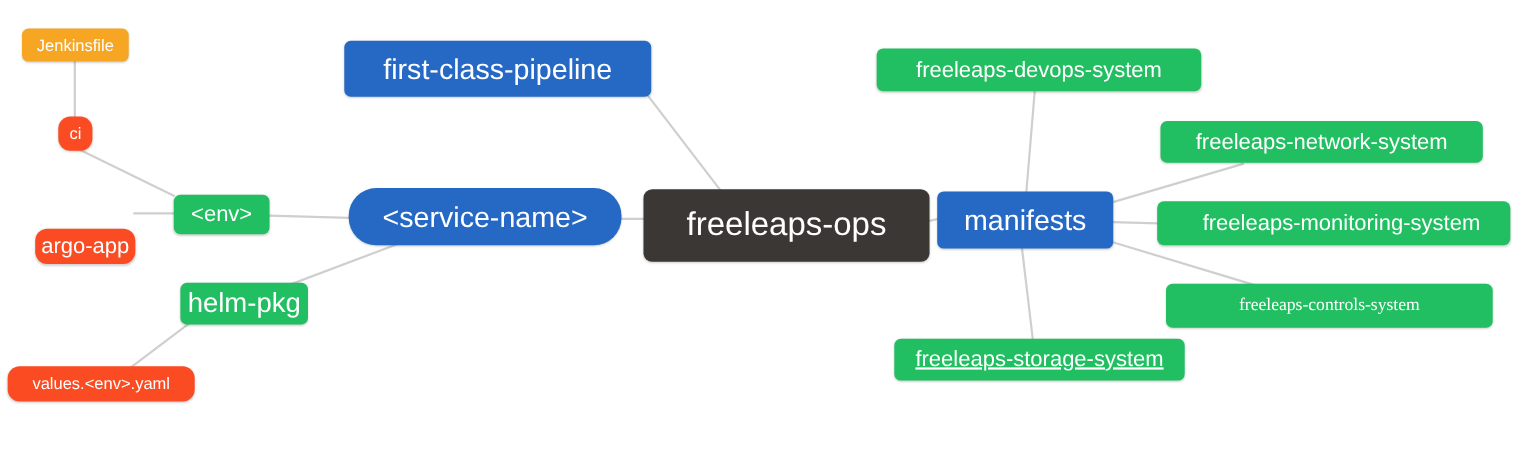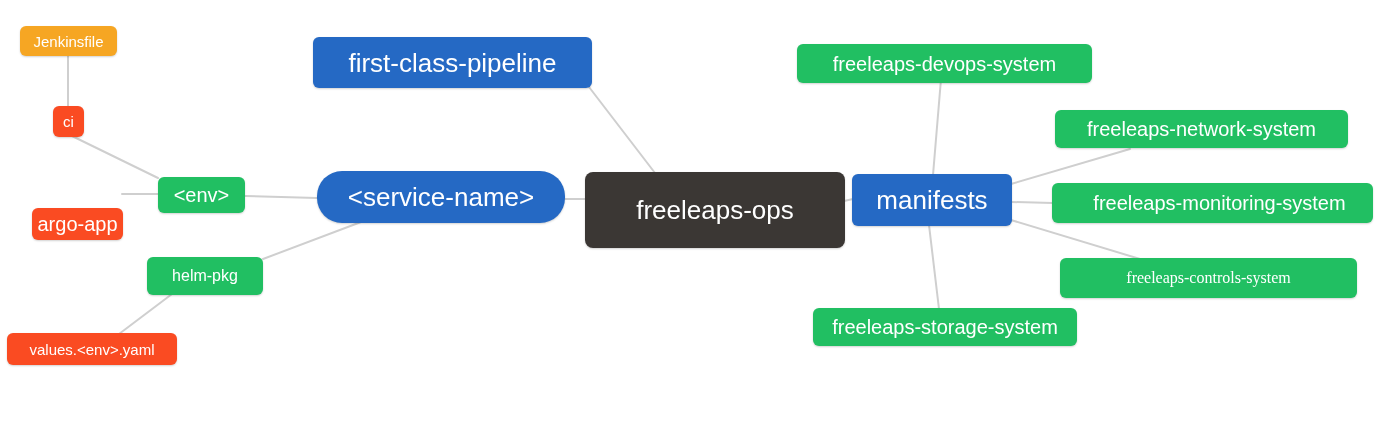--- a/index.html
+++ b/index.html
@@ -24,21 +24,21 @@
     box-sizing:border-box;
     padding:0 10px;
     box-shadow:0 1px 2px rgba(0,0,0,.18);
     cursor:pointer;
     user-select:none;
     line-height:1;
   }
   .node[data-color="dark"]{background:var(--dark);border-radius:8px;}
   .node[data-color="blue"]{background:var(--blue);}
   .node[data-color="green"]{background:var(--green);}
-  .node[data-color="red"]{background:var(--red);}
+  .node[data-color="red"]{background:var(--red);border-radius:11px;}
   .node[data-color="orange"]{background:var(--orange);}
 </style>
 </head>
 <body>
 
 <div class="canvas">
 
   <svg class="edges" viewBox="0 0 1390 421">
     <line class="edge" x1="68" y1="56" x2="68" y2="107"></line>
     <line class="edge" x1="72" y1="136" x2="158" y2="178"></line>
@@ -59,33 +59,33 @@
   <div class="node" style="left:20px;  top:26px;  width:97px;  height:30px; font-size:15px;" data-color="orange">Jenkinsfile</div>
 
   <div class="node" style="left:53px;  top:106px; width:31px;  height:31px; font-size:15px;" data-color="red">ci</div>
 
   <div class="node" style="left:32px;  top:177px; width:91px;  height:32px; font-size:20px;margin-top:31px;" data-color="red">argo-app</div>
 
   <div class="node" style="left:158px; top:177px; width:87px;  height:36px; font-size:20px;" data-color="green">&lt;env&gt;</div>
 
   <div class="node" style="left:317px; top:171px; width:248px; height:52px; font-size:26px;border-radius:25px;" data-color="blue">&lt;service-name&gt;</div>
 
-  <div class="node" style="left:147px; top:257px; width:116px; height:38px; font-size:16px;" data-color="green">helm-pkg</div>
+  <div class="node" style="left:164px; top:257px; width:116px; height:38px; font-size:25px;" data-color="green">helm-pkg</div>
 
   <div class="node" style="left:313px; top:37px;  width:279px; height:51px; font-size:26px;" data-color="blue">first-class-pipeline</div>
 
   <div class="node" style="left:7px;   top:333px; width:170px; height:32px; font-size:15px;" data-color="red">values.&lt;env&gt;.yaml</div>
 
-  <div class="node" style="left:585px; top:172px; width:260px; height:76px; font-size:26px;" data-color="dark">freeleaps-ops</div>
+  <div class="node" style="left:585px; top:172px; width:260px; height:66px; font-size:30px;" data-color="dark">freeleaps-ops</div>
 
   <div class="node" style="left:852px; top:174px; width:160px; height:52px; font-size:26px;" data-color="blue">manifests</div>
 
   <div class="node" style="left:797px; top:44px;  width:295px; height:39px; font-size:20px;" data-color="green">freeleaps-devops-system</div>
 
   <div class="node" style="left:1055px;top:110px; width:293px; height:38px; font-size:20px;" data-color="green">freeleaps-network-system</div>
 
   <div class="node" style="left:1052px;top:183px; width:321px; height:40px; font-size:20px;padding-left:24px;" data-color="green">freeleaps-monitoring-system</div>
 
   <div class="node" style="left:1060px;top:258px; width:297px; height:40px; font-size:16px;font-family:Liberation Serif, serif;" data-color="green">freeleaps-controls-system</div>
 
-  <div class="node" style="left:813px; top:308px; width:264px; height:38px; font-size:20px;" data-color="green">freeleaps-storage-system</div>
+  <div class="node" style="left:813px; top:308px; width:264px; height:38px; font-size:20px;text-decoration:underline;" data-color="green">freeleaps-storage-system</div>
 
 </div>
 
 </body></html>

